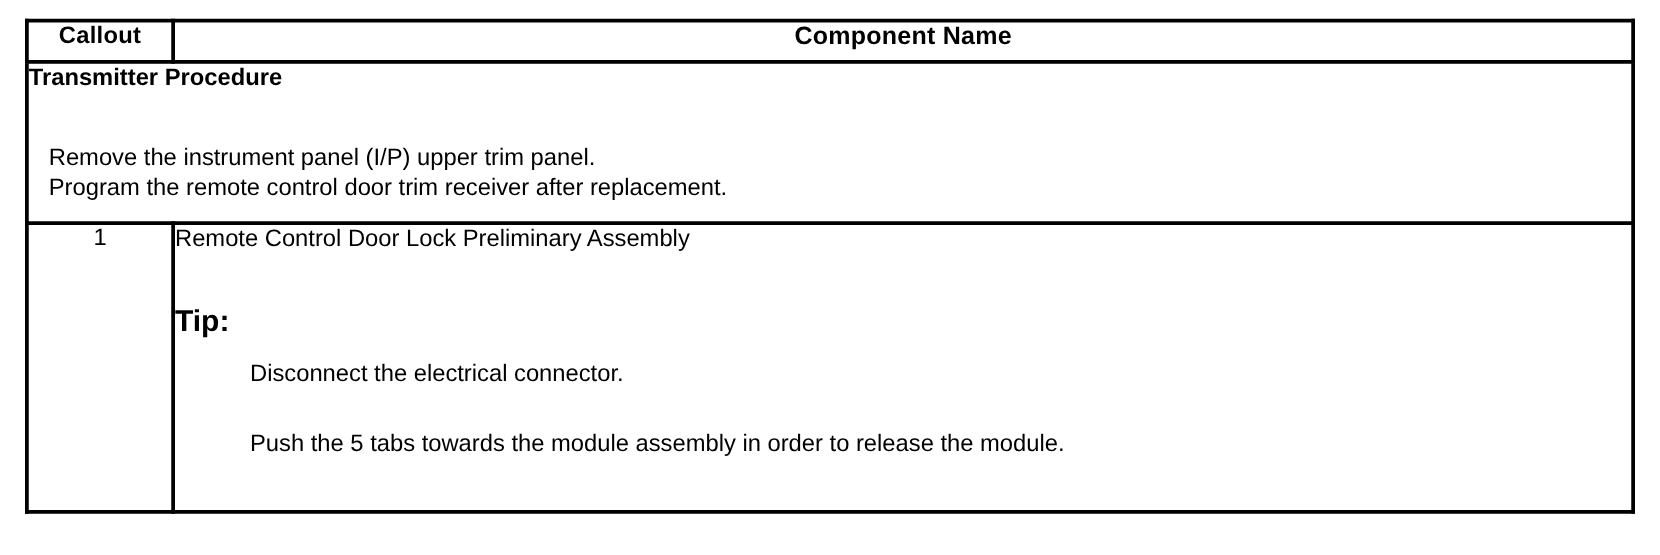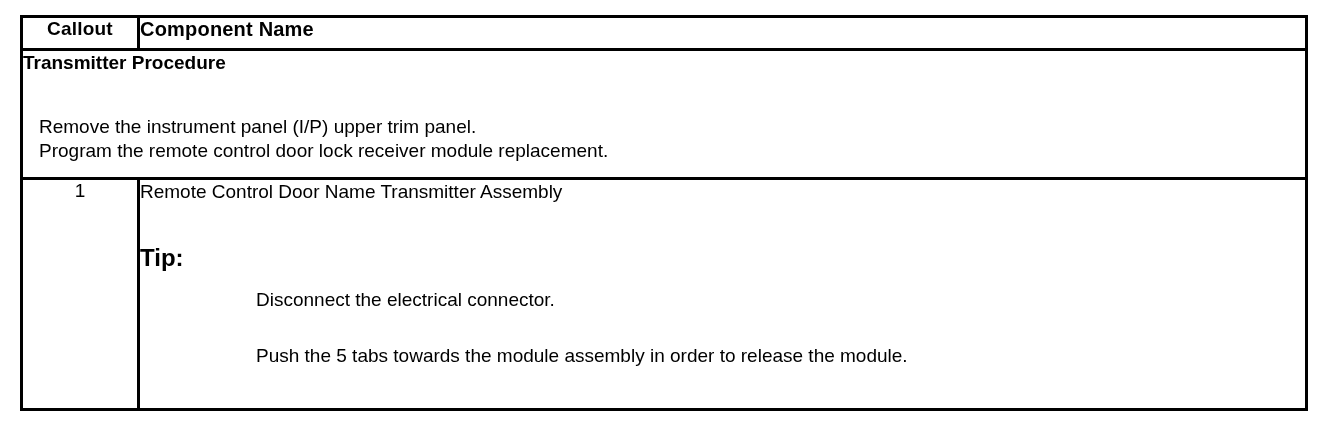--- a/index.html
+++ b/index.html
@@ -49,21 +49,21 @@
   .hdr-callout {
     height: 30px;
     text-align: center;
     vertical-align: middle;
     font-weight: bold;
     font-size: 19px;
     letter-spacing: 0.2px;
   }
   .hdr-name {
     height: 30px;
-    text-align: left;
+    text-align: center;
     vertical-align: middle;
     font-weight: bold;
     font-size: 20px;
     letter-spacing: 0.2px;
   }
 
   
   .prelim-cell {
     height: 126px;
     padding: 6px 0 0 107px;
@@ -103,21 +103,21 @@
   .item-gap-2 { height: 18px; }
   .item-gap-3 { height: 32px; }
   .tip-label {
     font-weight: bold;
     font-size: 24px;
     line-height: 24px;
   }
   .tip-body {
     font-size: 19px;
     line-height: 24px;
-    padding-left: 116px;
+    padding-left: 60px;
     white-space: nowrap;
   }
 </style>
 </head>
 <body>
 
 <div class="sheet">
 
   <table class="proc-table">
     <colgroup>
@@ -129,28 +129,28 @@
       <tr>
         <th class="hdr-callout">Callout</th>
         <th class="hdr-name">Component Name</th>
       </tr>
 
       <tr>
         <td class="prelim-cell" colspan="2">
           <div class="prelim-title">Transmitter Procedure</div>
           <div class="prelim-gap"></div>
           <div class="prelim-line">Remove the instrument panel (I/P) upper trim panel.</div>
-          <div class="prelim-line">Program the remote control door lock receiver module replacement.</div>
+          <div class="prelim-line">Program the remote control door trim receiver after replacement.</div>
         </td>
       </tr>
 
       <tr>
         <td class="callout-cell">1</td>
         <td class="item-cell">
-          <div class="item-title">Remote Control Door Name Transmitter Assembly</div>
+          <div class="item-title">Remote Control Door Lock Preliminary Assembly</div>
           <div class="item-gap-1"></div>
           <div class="tip-label">Tip:</div>
           <div class="item-gap-2"></div>
           <div class="tip-body">Disconnect the electrical connector.</div>
           <div class="item-gap-3"></div>
           <div class="tip-body">Push the 5 tabs towards the module assembly in order to release the module.</div>
         </td>
       </tr>
 
     </tbody>

